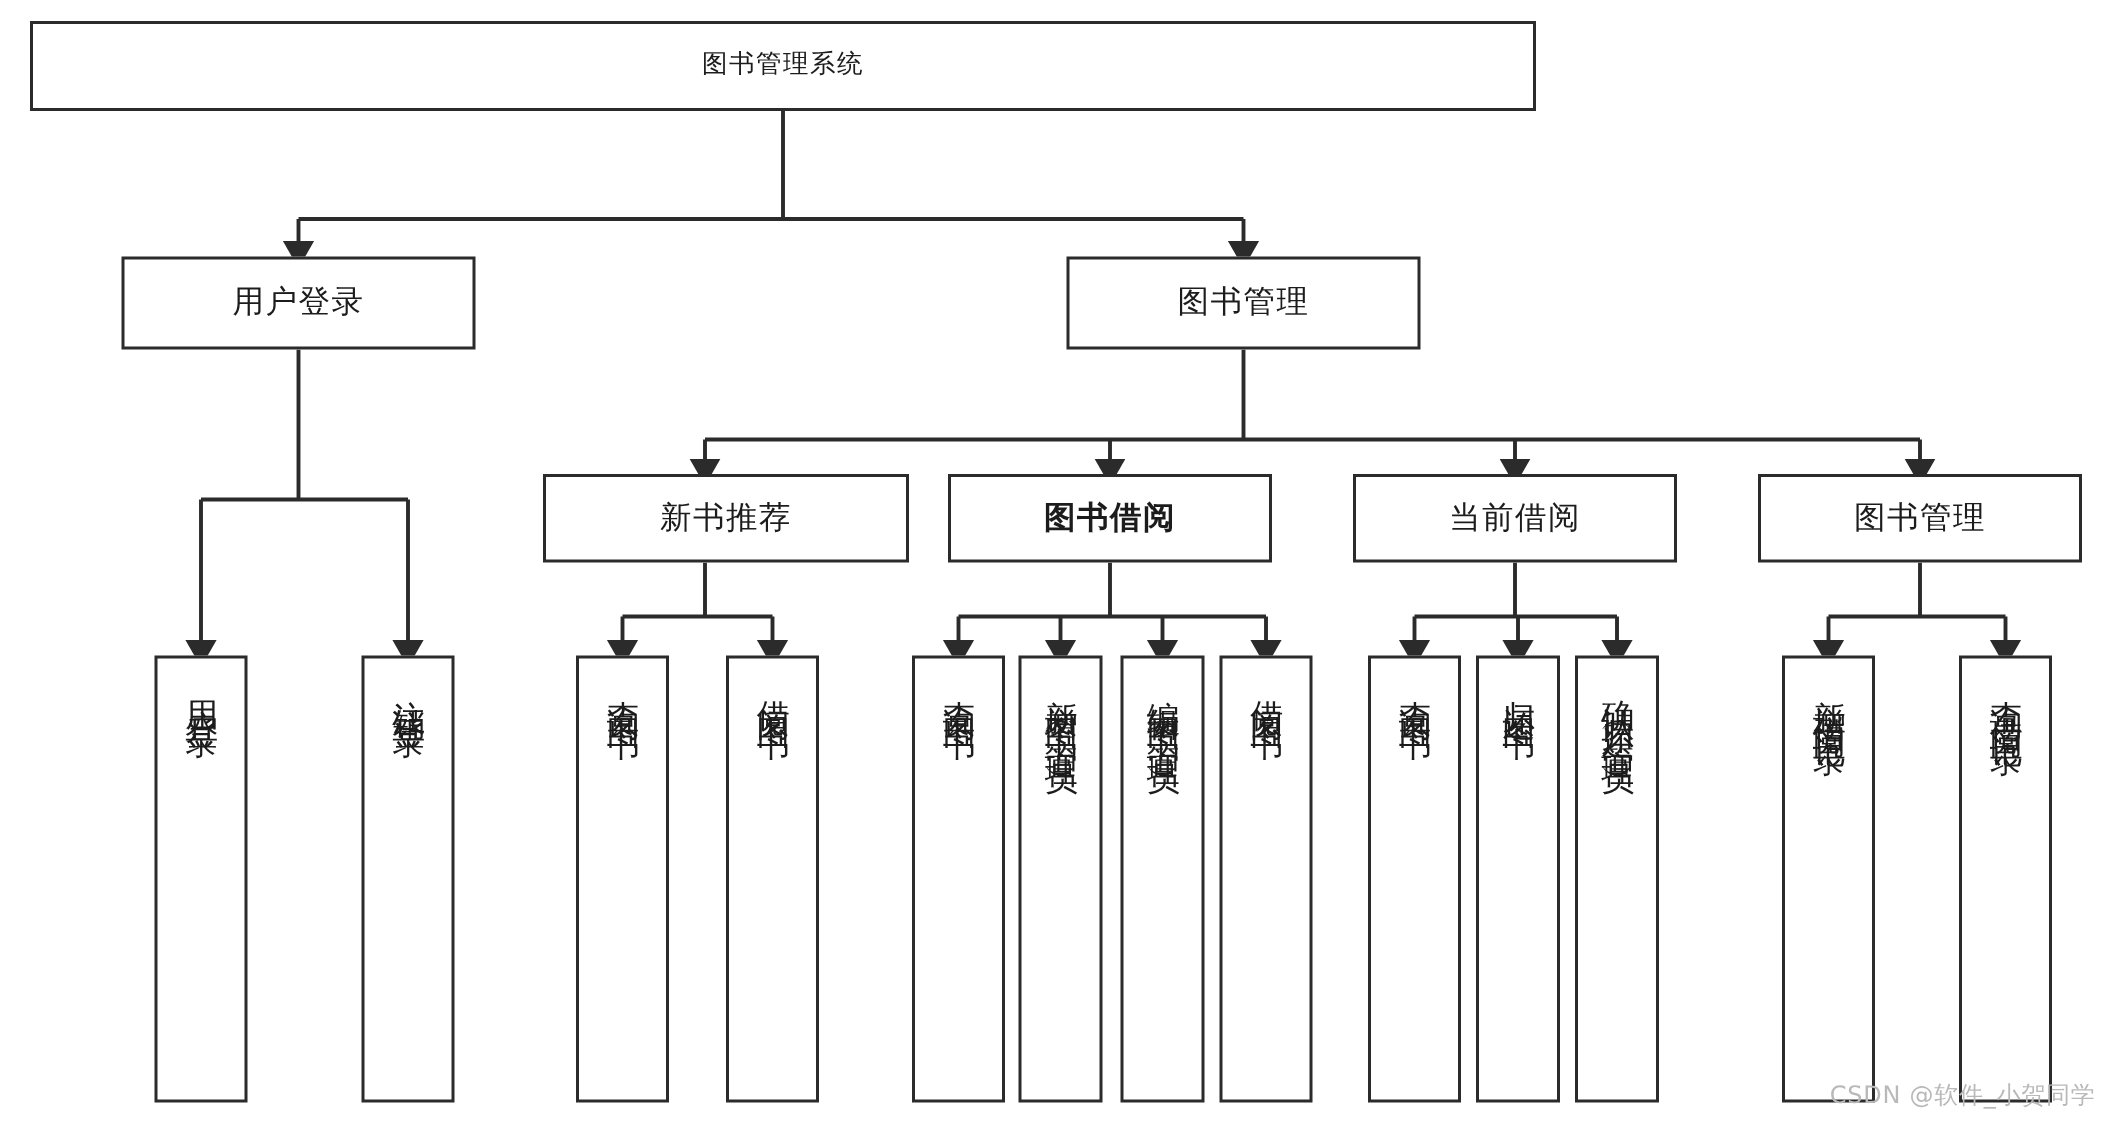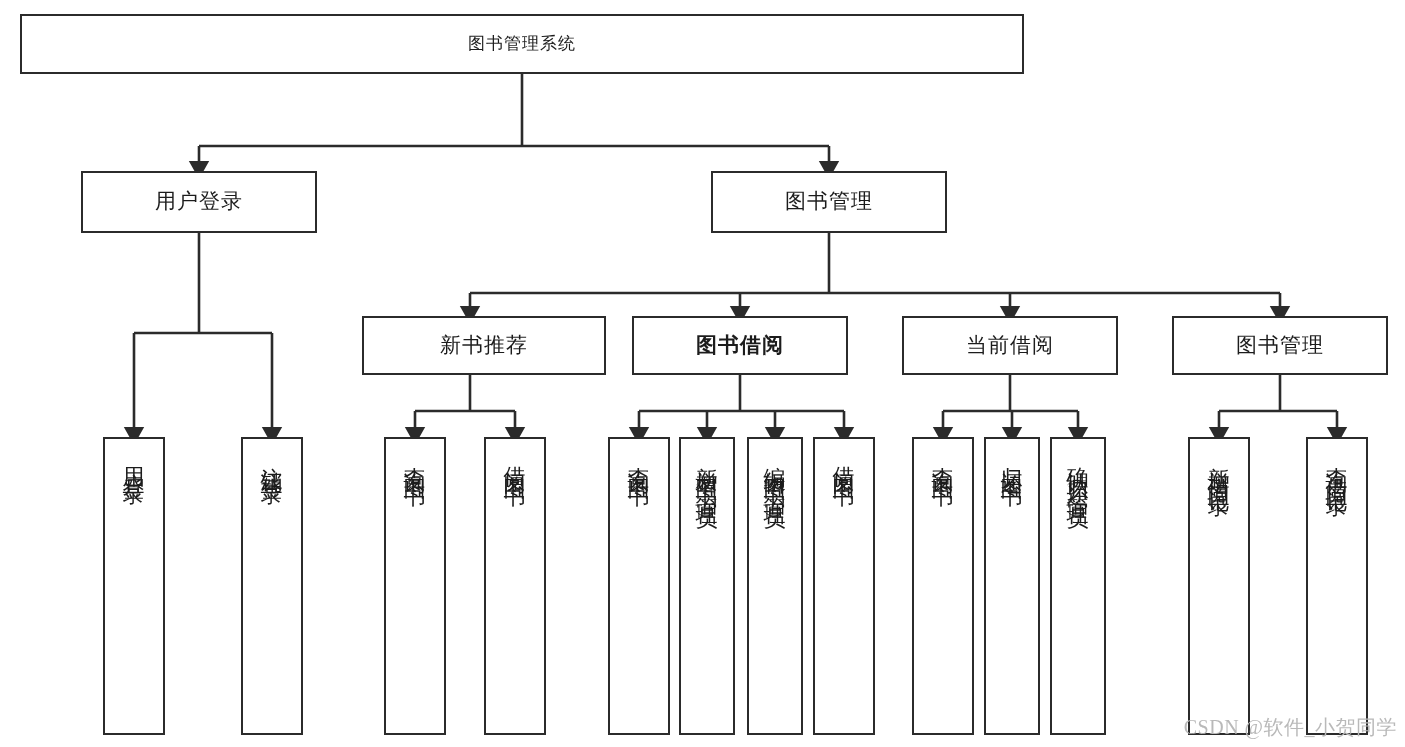--- a/index.html
+++ b/index.html
@@ -8,22 +8,22 @@
   #stage{position:relative;width:1405px;height:747px;background:#fff;}
   svg.wires{position:absolute;left:0;top:0;width:1405px;height:747px;overflow:visible;}
   .node{position:absolute;box-sizing:border-box;background:#ffffff;
         border:2px solid #2b2b2b;display:flex;align-items:center;justify-content:center;}
   .node .lbl{color:#1c1c1c;line-height:1.12;white-space:pre;}
   .h-node .lbl{font-size:21px;letter-spacing:1px;}
   .root .lbl{font-size:17px;letter-spacing:1px;}
   .leaf{align-items:flex-start;justify-content:center;padding-top:10px;}
   .leaf .lbl{writing-mode:vertical-rl;text-orientation:upright;
              font-size:22px;letter-spacing:6px;line-height:1.05;}
-  .wm{position:absolute;right:8px;bottom:6px;color:#b9b9b9;font-size:20px;
-      letter-spacing:.5px;white-space:nowrap;font-family:Liberation Serif, serif;}
+  .wm{position:absolute;right:8px;bottom:6px;color:#b9b9b9;font-size:16px;
+      letter-spacing:.5px;white-space:nowrap;}
 </style>
 </head>
 <body>
 
 <div id="stage">
 
   <svg class="wires" viewBox="0 0 1405 747" xmlns="http://www.w3.org/2000/svg">
     <defs>
       <marker id="ah" markerWidth="10" markerHeight="10" refX="3.2" refY="5" orient="auto" markerUnits="strokeWidth">
         <path d="M0,1 L7,5 L0,9 z" fill="#2b2b2b"></path>

